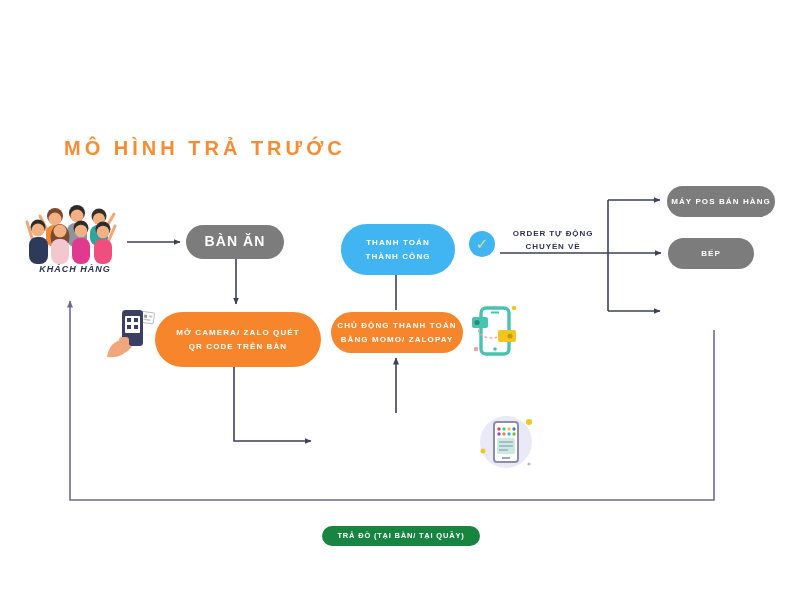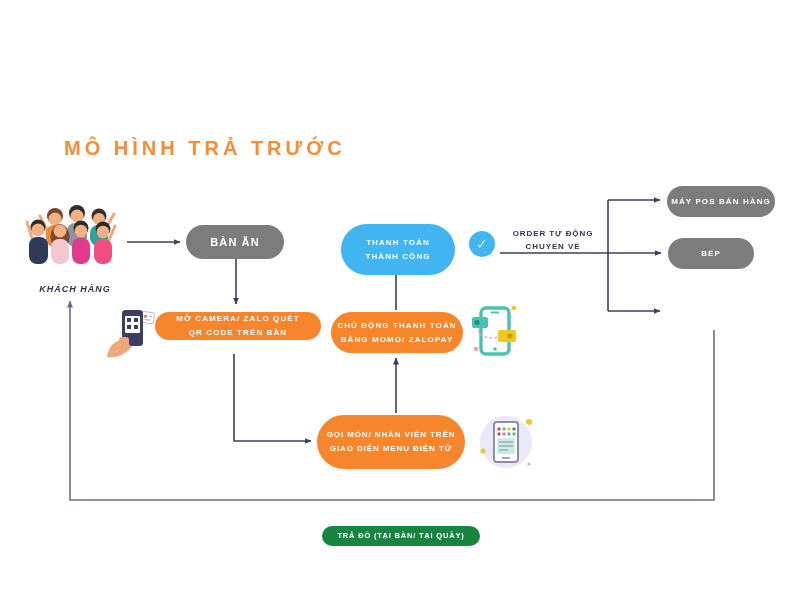--- a/index.html
+++ b/index.html
@@ -19,32 +19,32 @@
   
   .pill{
     position:absolute;border-radius:999px;color:#fff;font-weight:bold;
     display:flex;align-items:center;justify-content:center;text-align:center;
     font-size:8px;letter-spacing:1.1px;line-height:1.7;white-space:pre;
   }
   .pill.gray{background:#7C7C7C;}
   .pill.orange{background:#F6852C;}
   .pill.blue{background:#41B5F1;}
   .pill.green{background:#178540;}
-  #node-table{left:186px;top:225px;width:98px;height:34px;font-size:11px;}
-  #node-scan{left:155px;top:312px;width:166px;height:28px;}
+  #node-table{left:186px;top:225px;width:98px;height:34px;font-size:14px;}
+  #node-scan{left:155px;top:312px;width:166px;height:55px;}
   #node-momo{left:331px;top:312px;width:132px;height:41px;}
   #node-order{left:317px;top:415px;width:148px;height:54px;letter-spacing:0.9px;}
   #node-success{left:341px;top:224px;width:114px;height:51px;}
   #node-pos{left:667px;top:186px;width:108px;height:31px;}
   #node-kitchen{left:668px;top:238px;width:86px;height:31px;}
   #node-bar{left:667px;top:296px;width:88px;height:33px;}
   #node-serve{left:322px;top:508px;width:158px;height:20px;font-size:7.5px;letter-spacing:0.8px;margin-top:18px;}
   
   .customer-label{
-    position:absolute;left:20px;top:284px;width:110px;text-align:center;
+    position:absolute;left:20px;top:264px;width:110px;text-align:center;
     font-size:9px;font-weight:bold;font-style:italic;color:#2F3352;letter-spacing:1px;
   }
   .auto-order-label{
     position:absolute;left:503px;top:227px;width:100px;text-align:center;
     font-size:8px;font-weight:bold;color:#2F3352;letter-spacing:0.9px;line-height:1.65;white-space:pre;
   }
   
   .check-badge{
     position:absolute;left:469px;top:231px;width:26px;height:26px;border-radius:50%;
     background:#41B5F1;display:flex;align-items:center;justify-content:center;
@@ -117,22 +117,20 @@
     <line x1="85" y1="36" x2="91" y2="22" stroke="#F0A77C" stroke-width="3" stroke-linecap="round"></line>
     <circle cx="79" cy="25" r="7.5" fill="#2F2B28"></circle>
     <circle cx="79" cy="28" r="6.3" fill="#F2B183"></circle>
     <rect x="70" y="35" width="18" height="25" rx="8" fill="#EF4E7E"></rect>
   </svg>
   <div class="customer-label">KHÁCH HÀNG</div>
 
   <div id="node-table" class="pill gray">BÀN ĂN</div>
   <div id="node-scan" class="pill orange">MỞ CAMERA/ ZALO QUÉT
 QR CODE TRÊN BÀN</div>
-  <div id="node-order" class="pill orange">GỌI MÓN/ NHÂN VIÊN TRÊN
-GIAO DIỆN MENU ĐIỆN TỬ</div>
   <div id="node-momo" class="pill orange">CHỦ ĐỘNG THANH TOÁN
 BẰNG MOMO/ ZALOPAY</div>
   <div id="node-success" class="pill blue">THANH TOÁN
 THÀNH CÔNG</div>
   <div class="check-badge">✓</div>
   <div class="auto-order-label">ORDER TỰ ĐỘNG
 CHUYỂN VỀ</div>
   <div id="node-pos" class="pill gray">MÁY POS BÁN HÀNG</div>
   <div id="node-kitchen" class="pill gray">BẾP</div>
   <div id="node-serve" class="pill green">TRẢ ĐỒ (TẠI BÀN/ TẠI QUẦY)</div>

